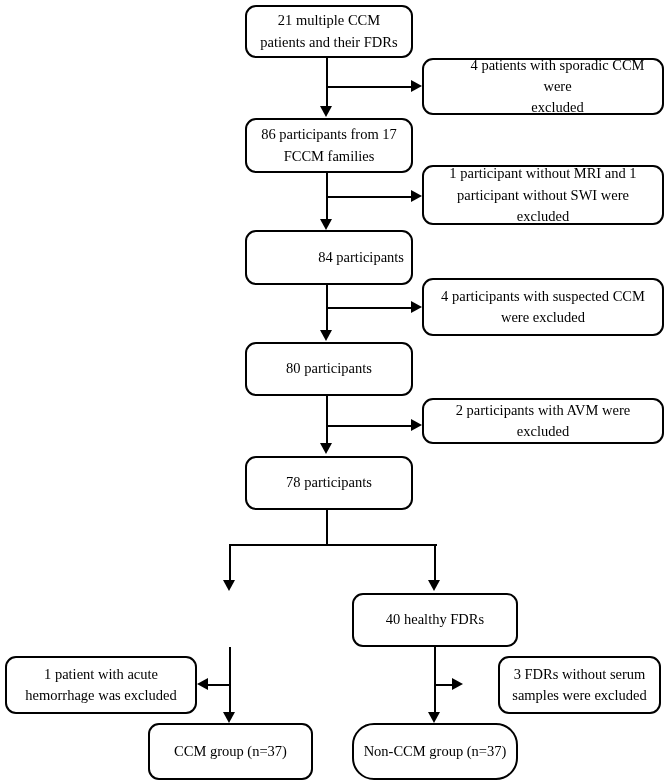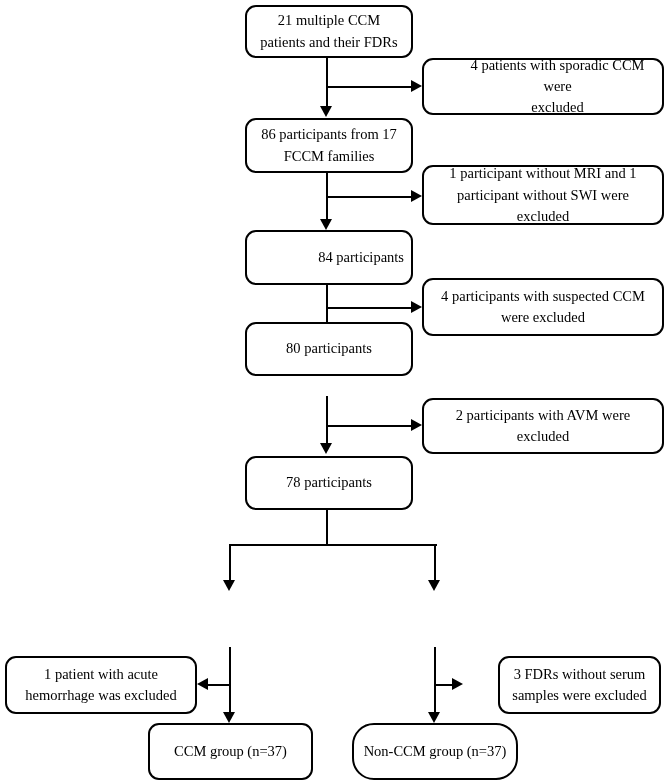--- a/index.html
+++ b/index.html
@@ -102,21 +102,21 @@
 
   <div class="node" style="left:245px; top:118px; width:168px; height:55px;">
     <span class="txt">86 participants from 17
 FCCM families</span>
   </div>
 
   <div class="node" style="left:245px; top:230px; width:168px; height:55px;justify-content:flex-end;">
     <span class="txt">84 participants</span>
   </div>
 
-  <div class="node" style="left:245px; top:322px; width:168px; height:54px;">
+  <div class="node" style="left:245px; top:342px; width:168px; height:54px;">
     <span class="txt">80 participants</span>
   </div>
 
   <div class="node" style="left:245px; top:456px; width:168px; height:54px;">
     <span class="txt">78 participants</span>
   </div>
 
   <div class="node" style="left:422px; top:58px;  width:242px; height:57px;padding-left:36px;">
     <span class="txt">4 patients with sporadic CCM were
 excluded</span>
@@ -125,34 +125,37 @@
   <div class="node" style="left:422px; top:165px; width:242px; height:60px;">
     <span class="txt">1 participant without MRI and 1
 participant without SWI were excluded</span>
   </div>
 
   <div class="node" style="left:422px; top:278px; width:242px; height:58px;">
     <span class="txt">4 participants with suspected CCM
 were excluded</span>
   </div>
 
-  <div class="node" style="left:422px; top:398px; width:242px; height:56px;">
+  <div class="node" style="left:422px; top:398px; width:242px; height:46px;">
     <span class="txt">2 participants with AVM were excluded</span>
   </div>
 
   <div class="vline" style="left:326px; top:510px; height:36px;"></div>
   <div class="hline" style="left:229px; top:544px; width:208px;"></div>
 
   <div class="vline" style="left:229px; top:544px; height:36px;"></div>
   <div class="arrow arrow-down" style="left:223.2px; top:580px;"></div>
 
   <div class="vline" style="left:434px; top:544px; height:36px;"></div>
   <div class="arrow arrow-down" style="left:428.2px; top:580px;"></div>
 
 
+  <div class="node" style="left:352px; top:593px; width:166px; height:54px;">
+    <span class="txt">40 healthy FDRs</span>
+  </div>
 
   <div class="vline" style="left:229px; top:647px; height:65px;"></div>
   <div class="arrow arrow-down" style="left:223.2px; top:712px;"></div>
 
   <div class="hline" style="left:208px; top:684px; width:23px;"></div>
   <div class="arrow arrow-left" style="left:197px; top:678.2px;"></div>
 
   <div class="node" style="left:5px; top:656px; width:192px; height:58px;">
     <span class="txt">1 patient with acute
 hemorrhage was excluded</span>

